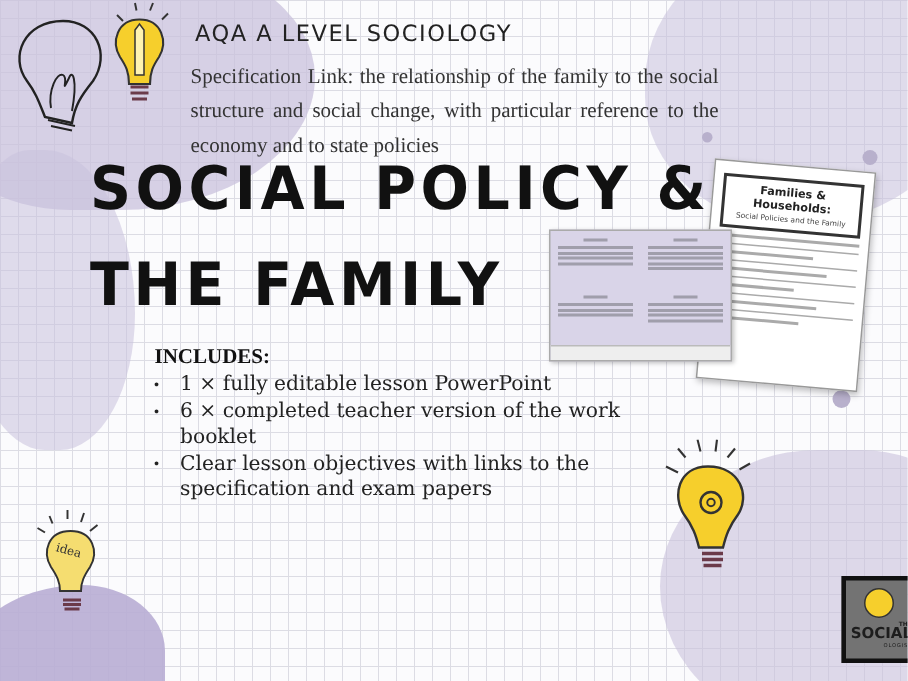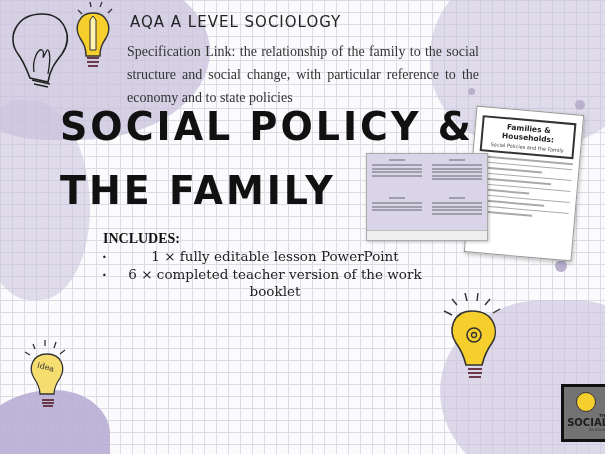--- a/index.html
+++ b/index.html
@@ -22,21 +22,21 @@
   .dot { position:absolute; border-radius:50%; background:#b8b0cc; }
 
   .header-title { position:absolute; left:130px; top:13px; font-family:"DejaVu Sans", sans-serif; font-size:15px; letter-spacing:1px; color:#222; }
   .spec { position:absolute; left:127px; top:40px; width:352px; font-family:Liberation Serif, serif; font-size:14px; line-height:23px; color:#333; text-align:justify; }
 
   .title { position:absolute; left:60px; font-family:"DejaVu Sans", sans-serif; font-weight:900; font-size:38px; letter-spacing:3px; color:#111; transform:scaleY(1.05); }
   .title.l1 { top:104px; }
   .title.l2 { top:168px; }
 
   .includes { position:absolute; left:103px; top:231px; font-family:Liberation Serif, serif; font-weight:bold; font-size:14px; color:#111; }
-  ul.items { position:absolute; left:100px; top:248px; margin:0; padding:0; list-style:none; width:330px;text-align:center; }
+  ul.items { position:absolute; left:100px; top:248px; margin:0; padding:0; list-style:none; width:330px; }
   ul.items li { position:relative; padding-left:20px; font-family:"DejaVu Serif", serif; font-size:13.5px; line-height:17.5px; color:#222; }
   ul.items li:before { content:"."; position:absolute; left:2px; top:-3px; font-weight:bold; }
 
   .slide { position:absolute; left:366px; top:153px; width:120px; height:86px; background:#d9d4e8; border:1px solid #aaa; box-shadow:1px 1px 3px rgba(0,0,0,.25); font-size:3px; overflow:hidden; }
   .slide .cell { position:absolute; width:56px; color:#444; text-align:center; }
   .slide .line { height:2px; background:#7a7a82; margin:1.5px 3px; opacity:.6; }
   .slide .foot { position:absolute; bottom:0; left:0; right:0; height:9px; background:#eee; border-top:1px solid #bbb; }
   .booklet { position:absolute; left:470px; top:110px; width:106px; height:145px; background:#fff; border:1px solid #999; box-shadow:1px 2px 4px rgba(0,0,0,.25); transform:rotate(5deg); }
   .booklet .hdr { margin:8px 6px 4px; border:2px solid #333; padding:3px 2px; text-align:center; }
   .booklet .hdr .t1 { font-size:7.5px; font-weight:bold; color:#222; }
@@ -110,20 +110,21 @@
 <div class="header-title">AQA A LEVEL SOCIOLOGY</div>
 <div class="spec">Specification Link: the relationship of the family to the social structure and social change, with particular reference to the economy and to state policies</div>
 
 <div class="title l1">SOCIAL POLICY &amp;</div>
 <div class="title l2">THE FAMILY</div>
 
 <div class="includes">INCLUDES:</div>
 <ul class="items">
   <li>1 × fully editable lesson PowerPoint</li>
   <li>6 × completed teacher version of the work booklet</li>
+  <li>Clear lesson objectives with links to the specification and exam papers</li>
 </ul>
 
 <div class="booklet">
   <div class="hdr">
     <div class="t1">Families &amp; Households:</div>
     <div class="t2">Social Policies and the Family</div>
   </div>
   <div class="bl"></div>
     <div class="bl"></div>
     <div class="bl" style="width:60%"></div>

